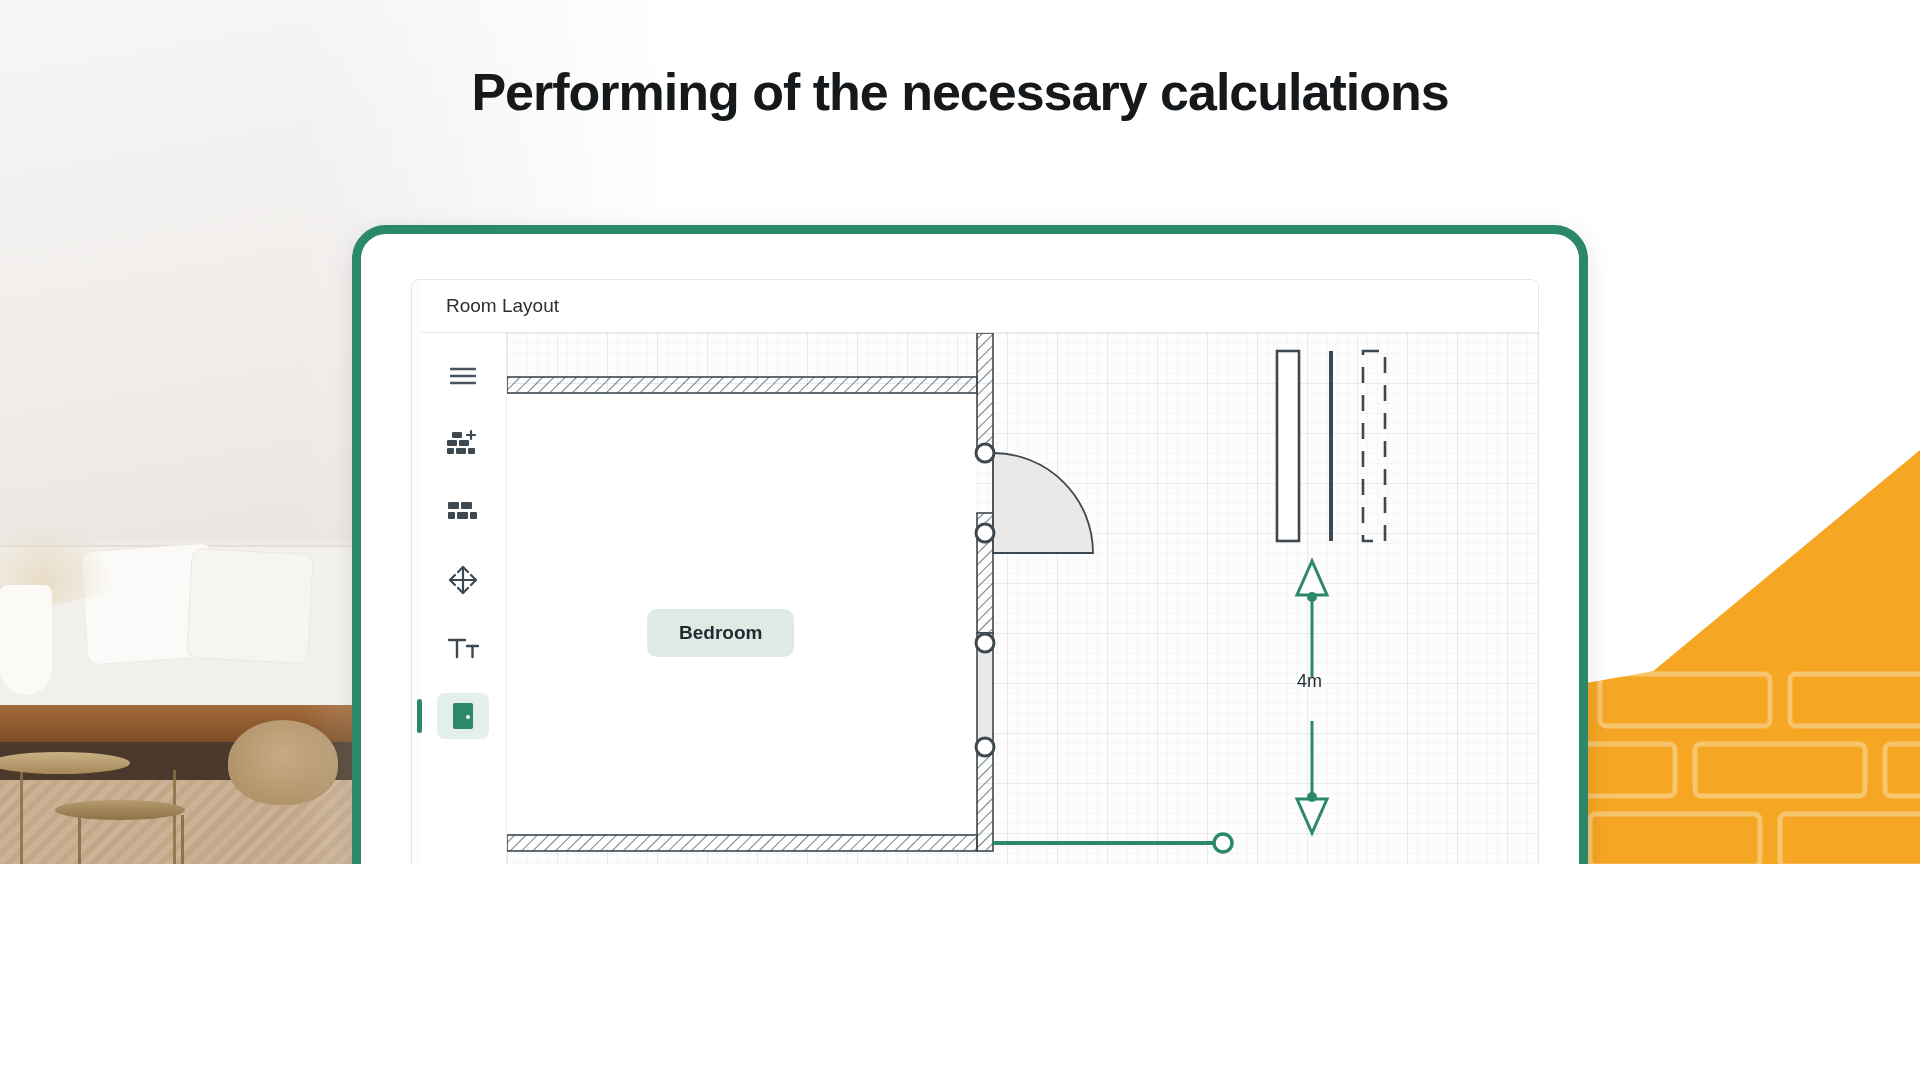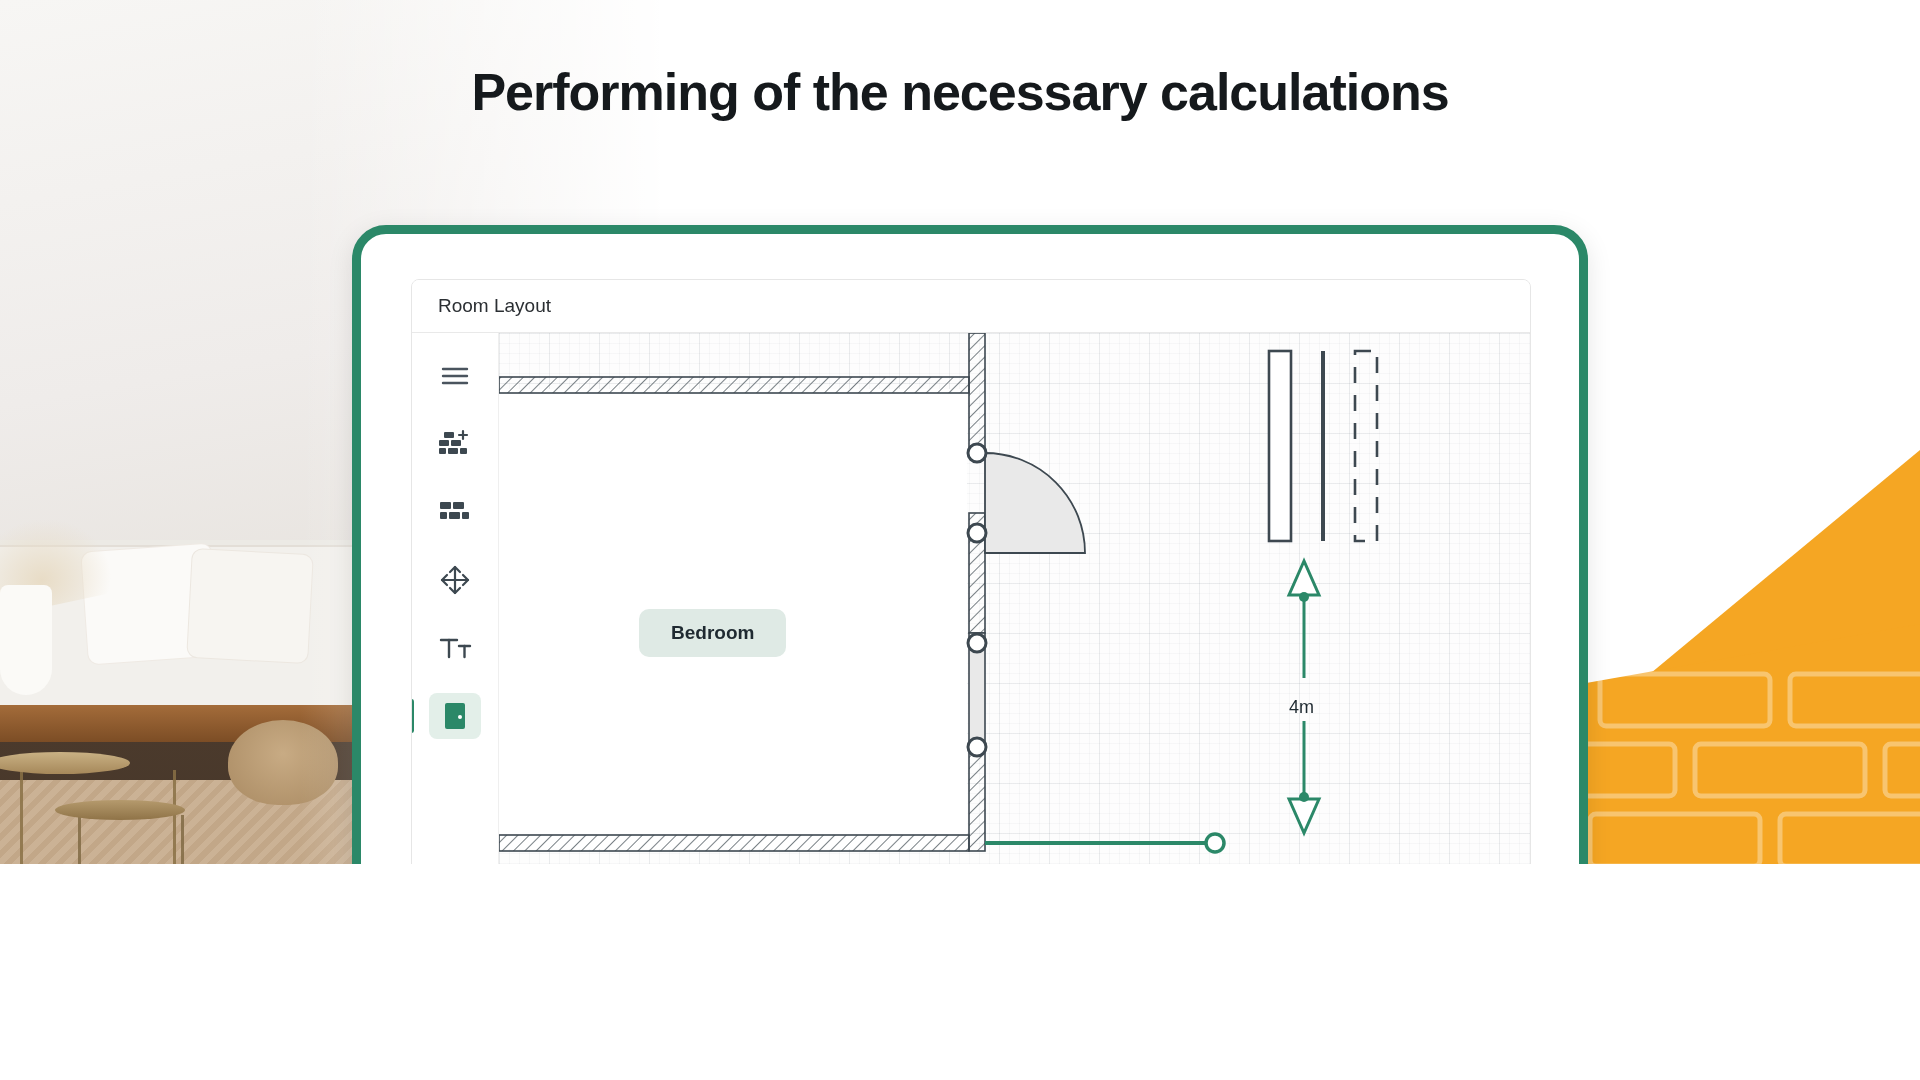--- a/index.html
+++ b/index.html
@@ -154,20 +154,21 @@
   }
   .app-inner {
     position: absolute;
     left: 50px; top: 45px;
     width: 1118px;
     height: 720px;
     background: #fdfdfd;
     border: 1px solid #e6e6e6;
     border-radius: 8px;
     overflow: hidden;
+    padding-left: 8px;
   }
   .app-titlebar {
     height: 52px;
     border-bottom: 1px solid #e9e9e9;
     display: flex;
     align-items: center;
     padding-left: 26px;
     font-size: 19px;
     color: #2b2f33;
     background: #ffffff;
@@ -437,19 +438,19 @@
             </g>
             <g stroke="#2b8868" stroke-width="3" fill="none">
               <line x1="805" y1="388" x2="805" y2="478"></line>
               <polygon points="805,500 790,466 820,466" fill="#ffffff" stroke="#2b8868" stroke-width="3"></polygon>
               <circle cx="805" cy="464" r="5" fill="#2b8868" stroke="none"></circle>
             </g>
           </svg>
 
           <div class="room-label">Bedroom</div>
 
-          <div class="dim-label" style="left:790px; top:364px;">4m</div>
+          <div class="dim-label" style="left:790px; top:338px;">4m</div>
 
         </div>
       </div>
     </div>
   </div>
 </div>
 
 </body></html>

